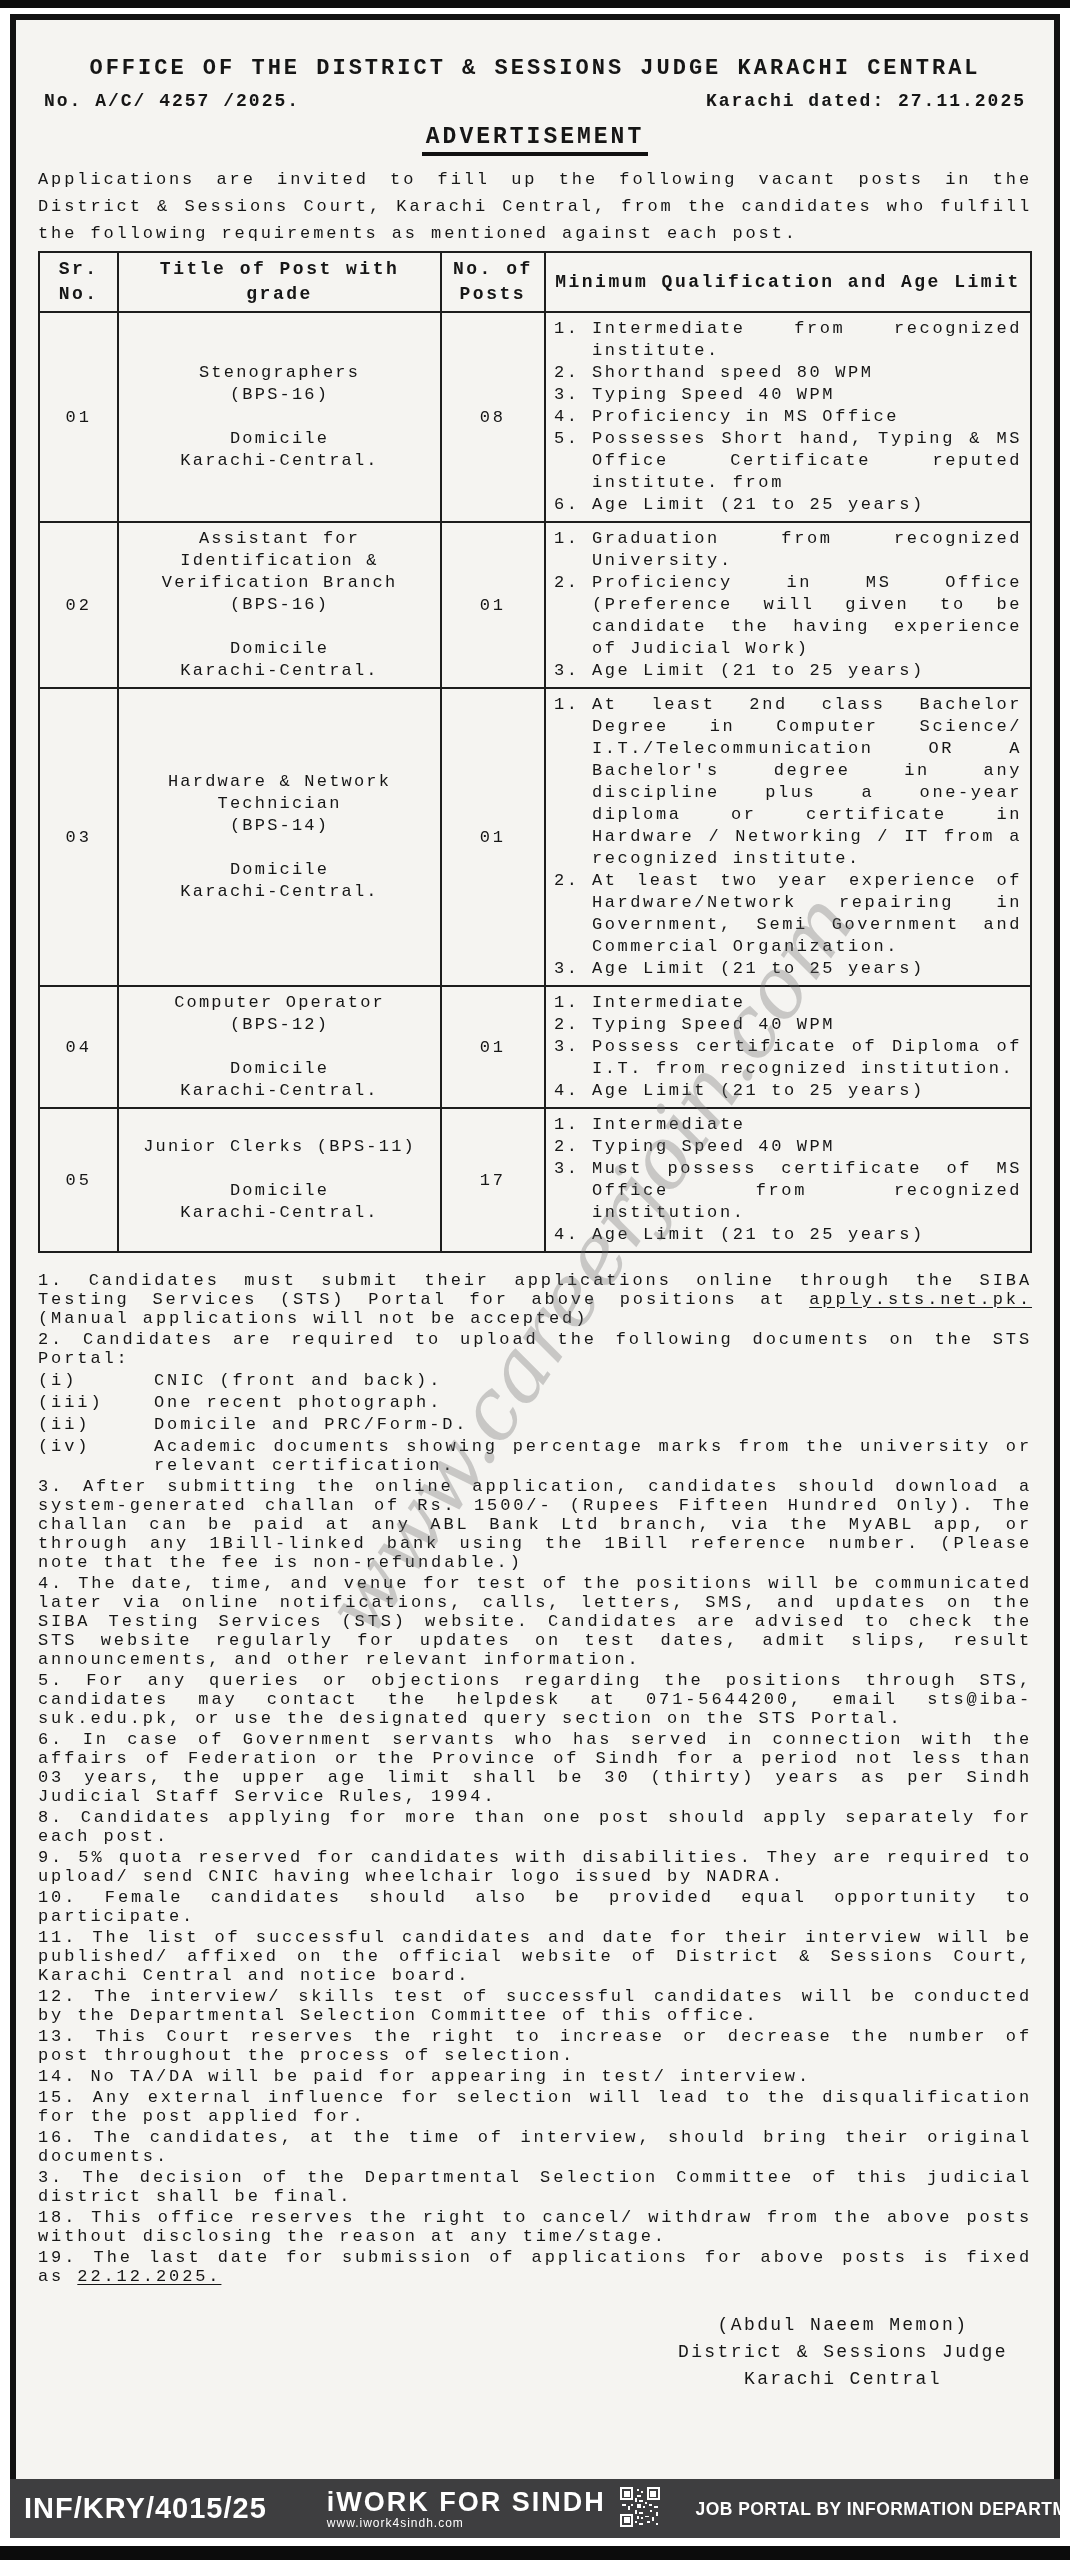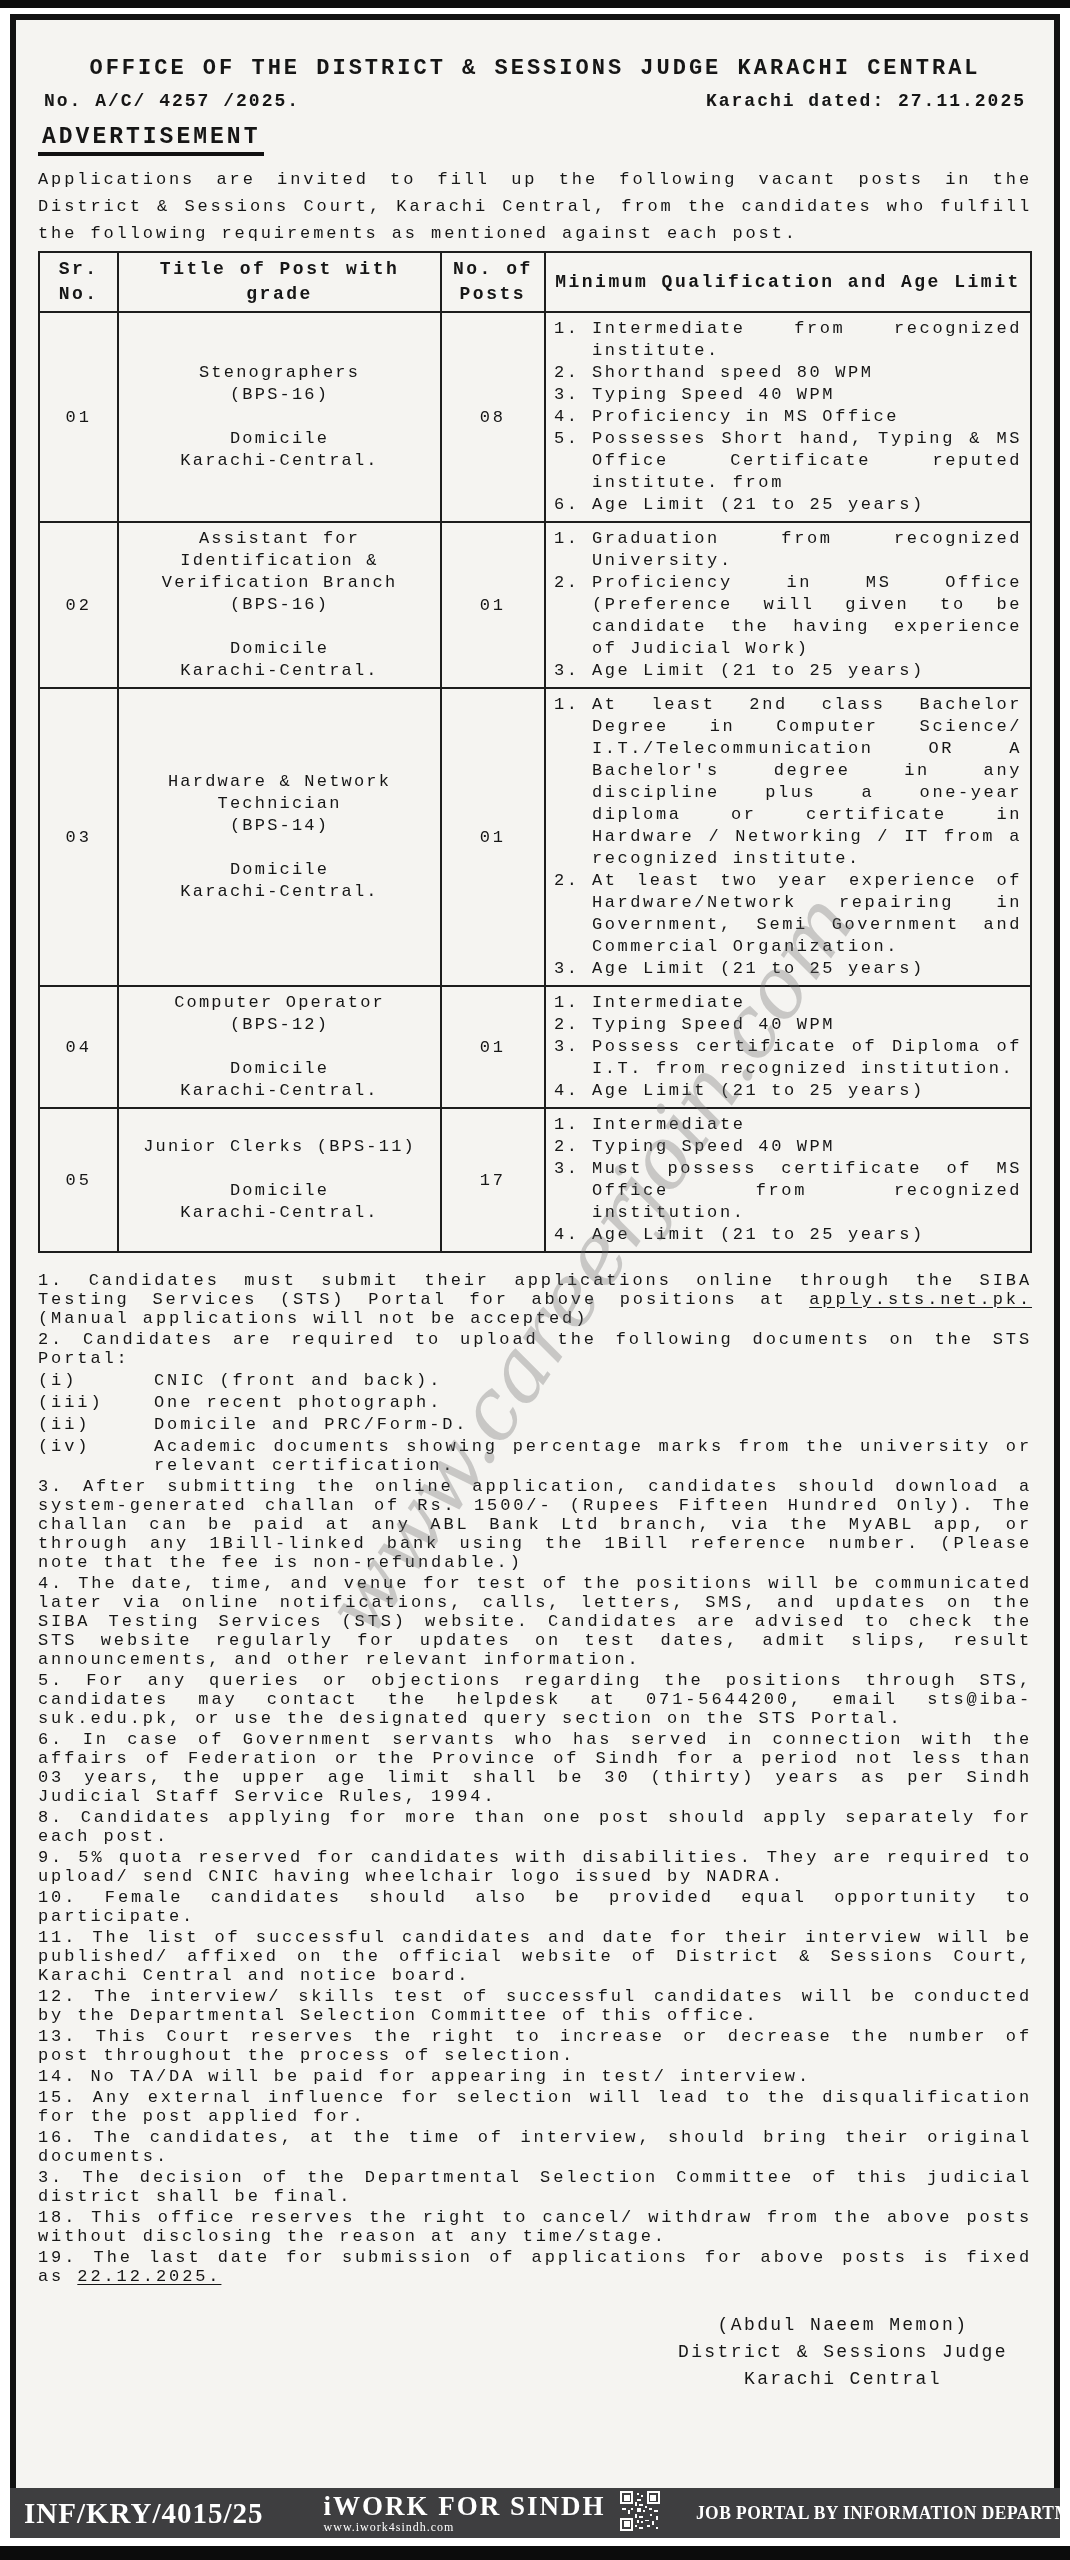--- a/index.html
+++ b/index.html
@@ -26,21 +26,21 @@
     text-align:center; font-weight:bold;
     font-size:22px; letter-spacing:3px; line-height:30px;
     white-space:nowrap;
     margin-top:22px;
   }
   .ref-row {
     display:flex; justify-content:space-between;
     font-size:18px; font-weight:bold; letter-spacing:2px;
     margin-top:4px; line-height:26px; padding:0 6px;
   }
-  .adv { text-align:left; margin:10px 0 10px; }
+  .adv { text-align:center; margin:10px 0 10px; }
   .adv span {
     display:inline-block; font-size:23px; font-weight:bold; letter-spacing:3px;
     border-bottom:4px solid #111; padding:0 4px 2px;
   }
   .intro {
     font-size:17px; letter-spacing:2.9px; line-height:27px;
     text-align:justify;
   }
 
   
@@ -91,26 +91,26 @@
   
   .signature {
     width:-moz-fit-content; width:fit-content;
     margin:26px 24px 0 auto;
     text-align:center;
     font-size:18px; letter-spacing:2.4px; line-height:27px;
   }
 
   
   .footer-bar {
-    position:absolute; left:-6px; right:-6px; bottom:-6px; height:50px;
+    position:absolute; left:-6px; right:-6px; bottom:-6px; height:59px;
     background:#3e3e40;
     display:flex; align-items:center;
     padding:0 14px;
     color:#fff;
-    font-family:Liberation Serif, serif;
+    font-family:Liberation Sans, sans-serif;
   }
   .footer-ref {
     font-size:29px; font-weight:bold; letter-spacing:1px; white-space:nowrap;
   }
   .footer-brand { margin-left:60px; text-align:left; line-height:1; }
   .footer-brand .brand-top {
     font-size:27px; font-weight:bold; letter-spacing:2px; white-space:nowrap;
   }
   .footer-brand .brand-url { font-size:12px; letter-spacing:1px; display:block; margin-top:1px; }
   .footer-qr { margin-left:14px; flex:0 0 auto; }

